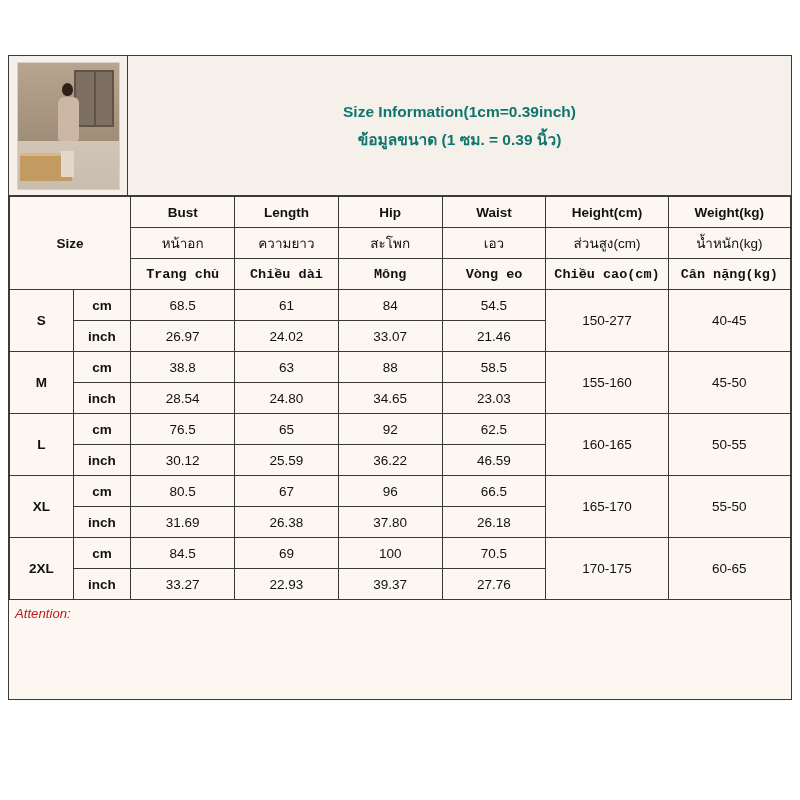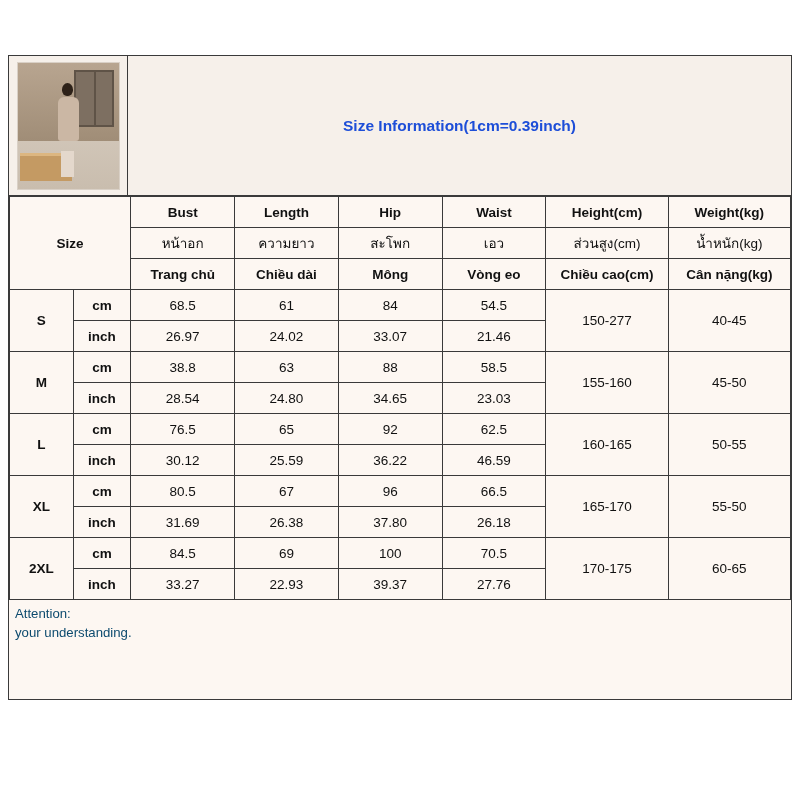--- a/index.html
+++ b/index.html
@@ -95,21 +95,21 @@
     flex-direction: column;
     align-items: center;
     justify-content: center;
     background: #f6f0ea;
     padding: 6px 10px;
     box-sizing: border-box;
   }
   .title-line {
     font-size: 15.5px;
     font-weight: bold;
-    color: #1d4ed8;
+    color: #0f766e;
     line-height: 1.75;
     text-align: center;
     white-space: nowrap;
   }
   
   table.sizes {
     border-collapse: collapse;
     width: 100%;
     table-layout: fixed;
   }
@@ -133,40 +133,41 @@
     font-weight: bold;
     background: #efe7de;
   }
   td.unit {
     font-weight: bold;
     font-size: 13.5px;
     background: #f4ece4;
   }
   td.head-en { font-weight: bold; font-size: 14px; background: #f4ece4; }
   td.head-th { font-size: 13px; background: #f4ece4; }
-  td.head-vi { font-weight: bold; font-size: 13.5px; background: #f4ece4; }
+  td.head-vi { font-weight: bold; font-size: 13.5px; background: #f4ece4; font-family: Liberation Mono, monospace; }
   td.size-word {
     font-size: 26px;
     font-weight: bold;
     background: #efe7de;
     border-radius: 23px;
   }
   td.hw { background: #fdf7f2; font-size: 13.5px; }
 
   
   .notes {
     border-top: 0;
     padding: 4px 6px 6px 6px;
     background: #fdf7f2;
     flex: 1;
   }
   .note {
     font-size: 13.2px;
-    color: #0c4a6e;
+    color: #b91c1c;
     line-height: 1.45;
+    font-style: italic;
   }
   .note-title { font-size: 13.2px; }
 </style>
 </head>
 <body>
 
 <div class="page">
   <div class="chart">
 
     <div class="header">
@@ -176,20 +177,21 @@
           <div class="ph-window"></div>
           <div class="ph-floor"></div>
           <div class="ph-table"></div>
           <div class="ph-person-body"></div>
           <div class="ph-person-head"></div>
           <div class="ph-person-legs"></div>
         </div>
       </div>
       <div class="title-cell">
         <div class="title-line">Size Information(1cm=0.39inch)</div>
+        <div class="title-line">ข้อมูลขนาด (1 ซม. = 0.39 นิ้ว)</div>
       </div>
     </div>
 
     <table class="sizes">
       <colgroup>
         <col class="col-size">
           <col class="col-unit">
         <col class="col-m">
           <col class="col-m">
           <col class="col-m">
@@ -311,17 +313,16 @@
           <td>33.27</td>
           <td>22.93</td>
           <td>39.37</td>
           <td>27.76</td>
         </tr>
       </tbody>
     </table>
 
     <div class="notes">
       <div class="note note-title">Attention:</div>
-      <div class="note">your understanding.</div>
     </div>
 
   </div>
 </div>
 
 </body></html>

